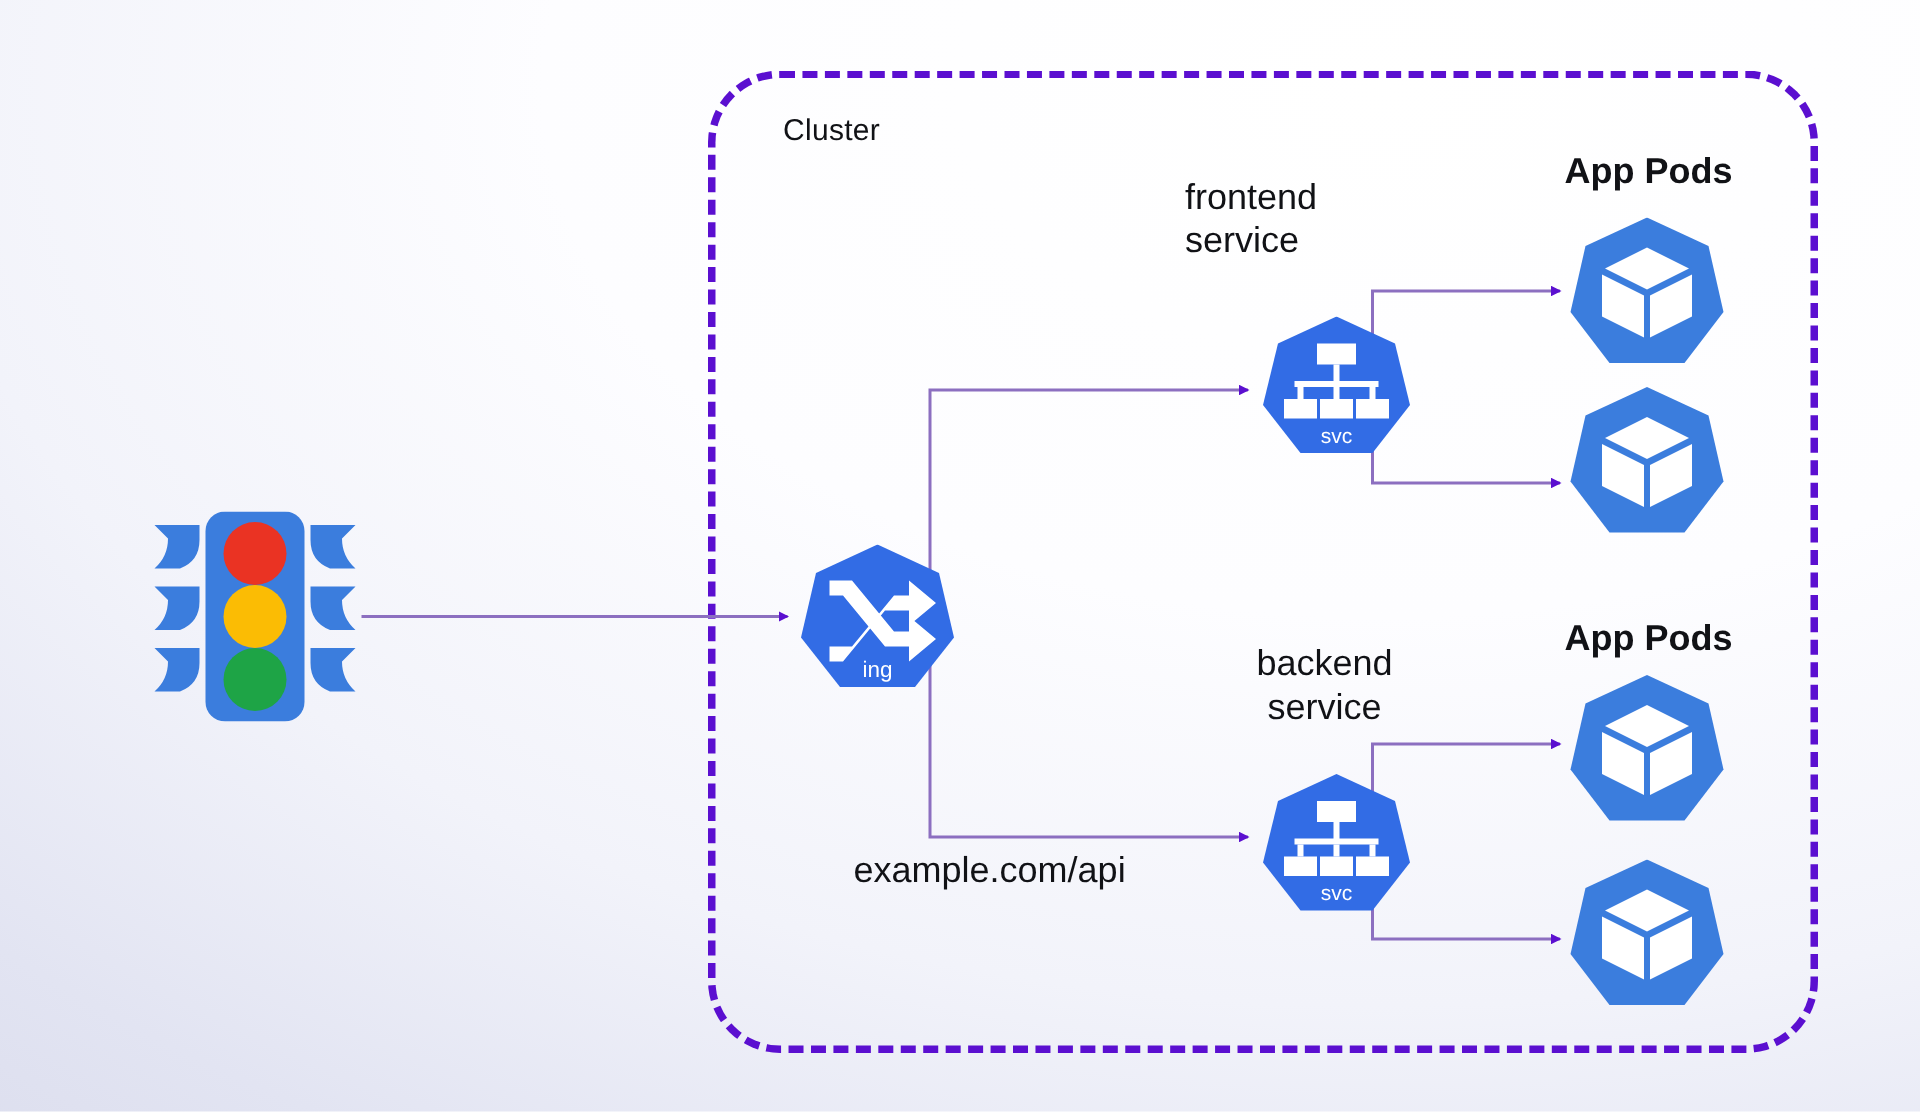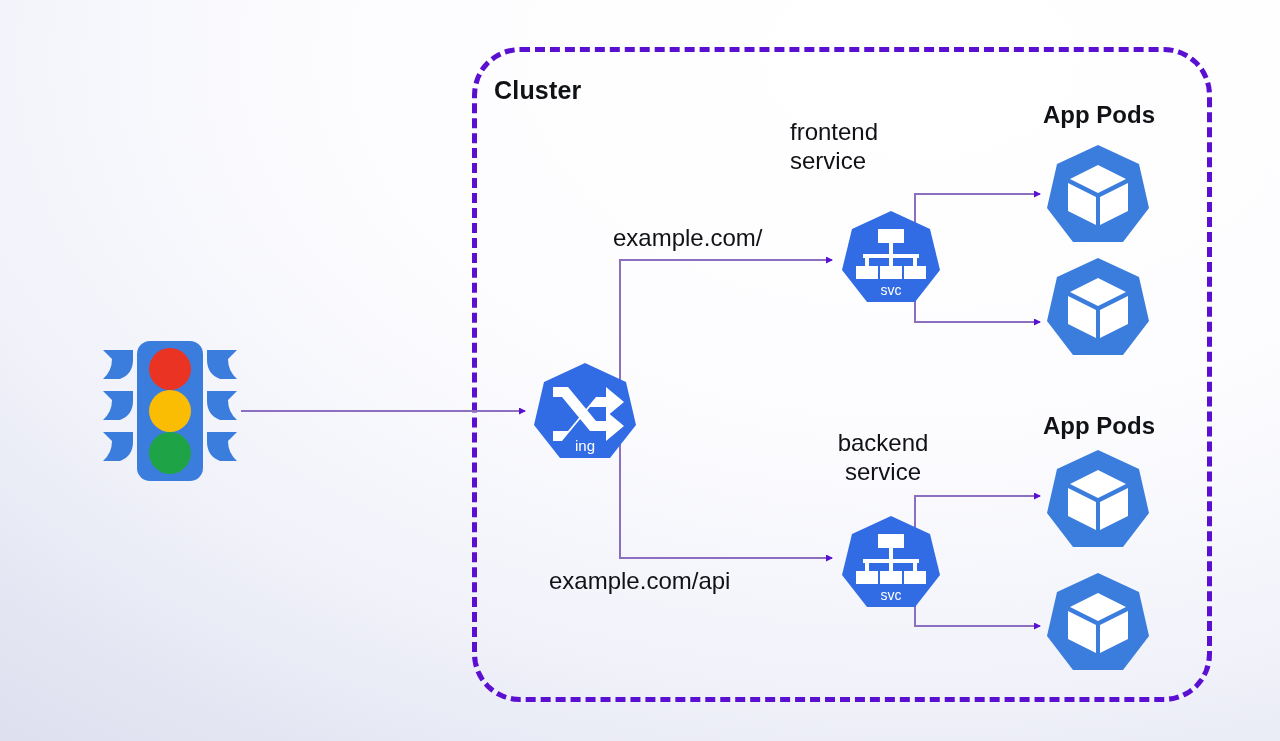--- a/index.html
+++ b/index.html
@@ -29,24 +29,24 @@
     top: 47px;
     width: 740px;
     height: 655px;
     border: 5px dashed #5B0FD0;
     border-radius: 48px;
     box-sizing: border-box;
     background: transparent;
   }
   #cluster-label {
     position: absolute;
-    left: 494px;
+    left: 522px;
     top: 76px;
-    font-size: 25px;
-    font-weight: bold;
+    font-size: 20px;
+    font-weight: normal;
     color: #111216;
     letter-spacing: 0.2px;
     white-space: nowrap;
   }
 
   
   .lbl {
     position: absolute;
     color: #111216;
     white-space: pre;
@@ -63,21 +63,21 @@
   }
   #label-backend-service {
     left: 793px; top: 428px; width: 180px;
     font-size: 24px; font-weight: 400; text-align: center;
   }
   #label-example-root {
     left: 613px; top: 223px;
     font-size: 24px; font-weight: 400;
   }
   #label-example-api {
-    left: 549px; top: 566px;
+    left: 569px; top: 566px;
     font-size: 24px; font-weight: 400;
   }
   #label-app-pods-top {
     left: 1019px; top: 100px; width: 160px;
     font-size: 24px; font-weight: bold; text-align: center;
   }
   #label-app-pods-bottom {
     left: 1019px; top: 411px; width: 160px;
     font-size: 24px; font-weight: bold; text-align: center;
   }
@@ -161,21 +161,20 @@
       <path d="M915 253 L 915 194 L 1040 194"></path>
 
       <path d="M915 268 L 915 322 L 1040 322"></path>
 
       <path d="M915 558 L 915 496 L 1040 496"></path>
 
       <path d="M915 572 L 915 626 L 1040 626"></path>
     </g>
   </svg>
 
-  <div class="lbl" id="label-example-root">example.com/</div>
   <div class="lbl" id="label-example-api">example.com/api</div>
 
   <div class="k8s-icon" id="icon-ingress">
     <svg width="104" height="96" viewBox="0 0 104 96" xmlns="http://www.w3.org/2000/svg">
       <polygon points="52,0 93,19 103,62 77,95 27,95 1,62 11,19" fill="#326ce5"></polygon>
       <g fill="#ffffff">
 
         <path d="M20 24 h15 l28 34 h10 v-10 l18 15 -18 15 v-10 h-16 l-28 -34 h-9 z"></path>
         <path d="M20 58 h15 l28 -34 h10 v-10 l18 15 -18 15 v-10 h-16 l-28 34 h-9 z" transform="translate(0,10)"></path>
       </g>

